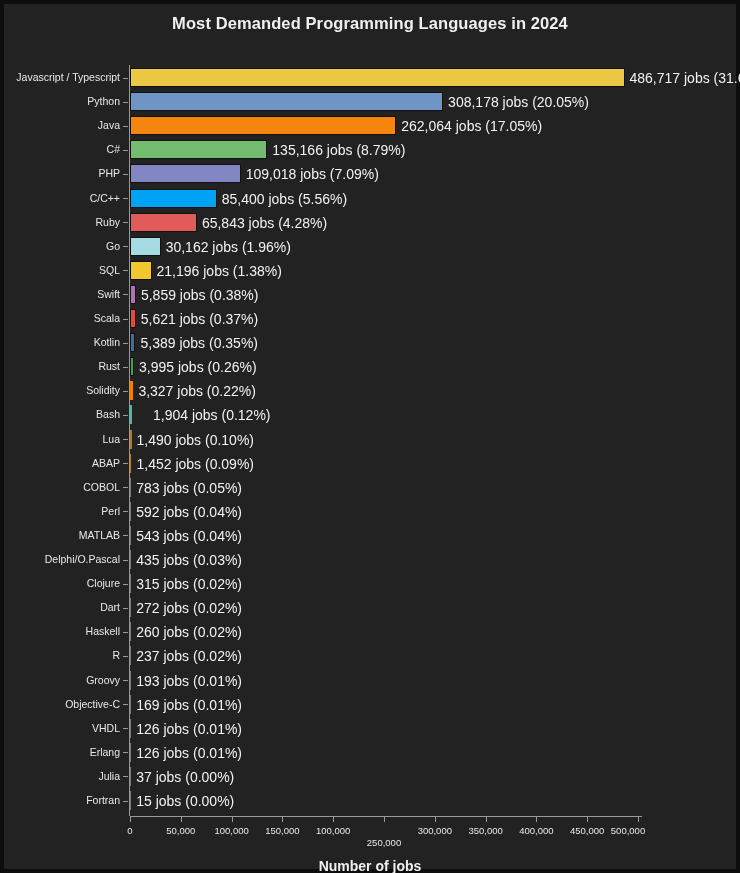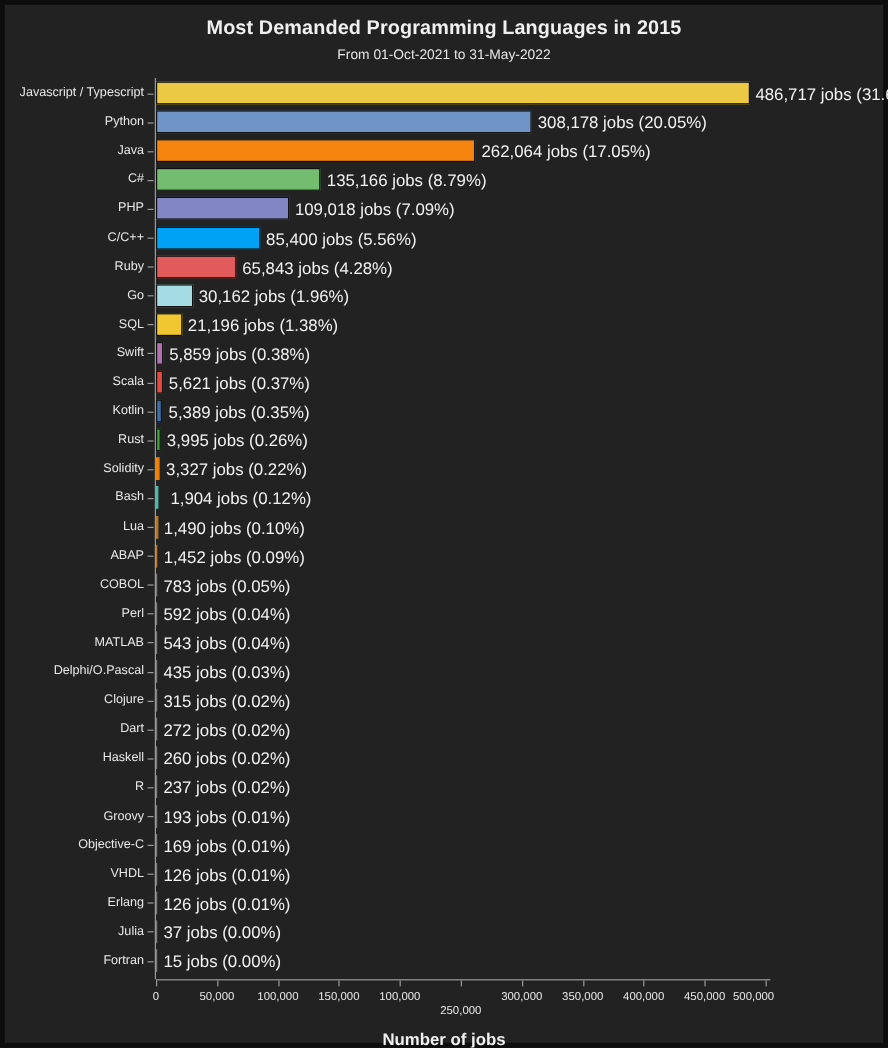--- a/index.html
+++ b/index.html
@@ -130,22 +130,21 @@
     color: #f0f0f0;
     font-size: 14px;
     font-weight: bold;
   }
 </style>
 </head>
 <body>
 
 <div id="chart-root">
 
-  <div class="title">Most Demanded Programming Languages in 2015</div>
-  <div class="subtitle">From 01-Oct-2021 to 31-May-2022</div>
+  <div class="title">Most Demanded Programming Languages in 2024</div>
 
   <div id="plot">
     <div id="yaxis-line" style="top: 61px; height: 751.1px;"></div>
     <div id="xaxis-line" style="top: 812.1px; left: 126px; width: 512px;"></div>
     <div id="rows">
         <div class="row" style="top: 62px;">
           <div class="label-wrap">
             <div class="cat-label">Javascript / Typescript</div>
           </div>
           <div class="ytick"></div>
@@ -255,21 +254,21 @@
           <div class="ytick"></div>
           <div class="bar" style="width: 3.38023px; background: rgb(240, 128, 0); border: none;"></div>
           <div class="bar-value" style="left: 134.38px;">3,327 jobs (0.22%)</div>
         </div>
         <div class="row" style="top: 399.4px;">
           <div class="label-wrap">
             <div class="cat-label">Bash</div>
           </div>
           <div class="ytick"></div>
           <div class="bar" style="width: 1.93446px; background: rgb(79, 184, 168); border: none;"></div>
-          <div class="bar-value" style="left: 138px;">1,904 jobs (0.12%)</div>
+          <div class="bar-value" style="left: 149px;">1,904 jobs (0.12%)</div>
         </div>
         <div class="row" style="top: 423.5px;">
           <div class="label-wrap">
             <div class="cat-label">Lua</div>
           </div>
           <div class="ytick"></div>
           <div class="bar" style="width: 1.51384px; background: rgb(181, 118, 44); border: none;"></div>
           <div class="bar-value" style="left: 132.514px;">1,490 jobs (0.10%)</div>
         </div>
         <div class="row" style="top: 447.6px;">

